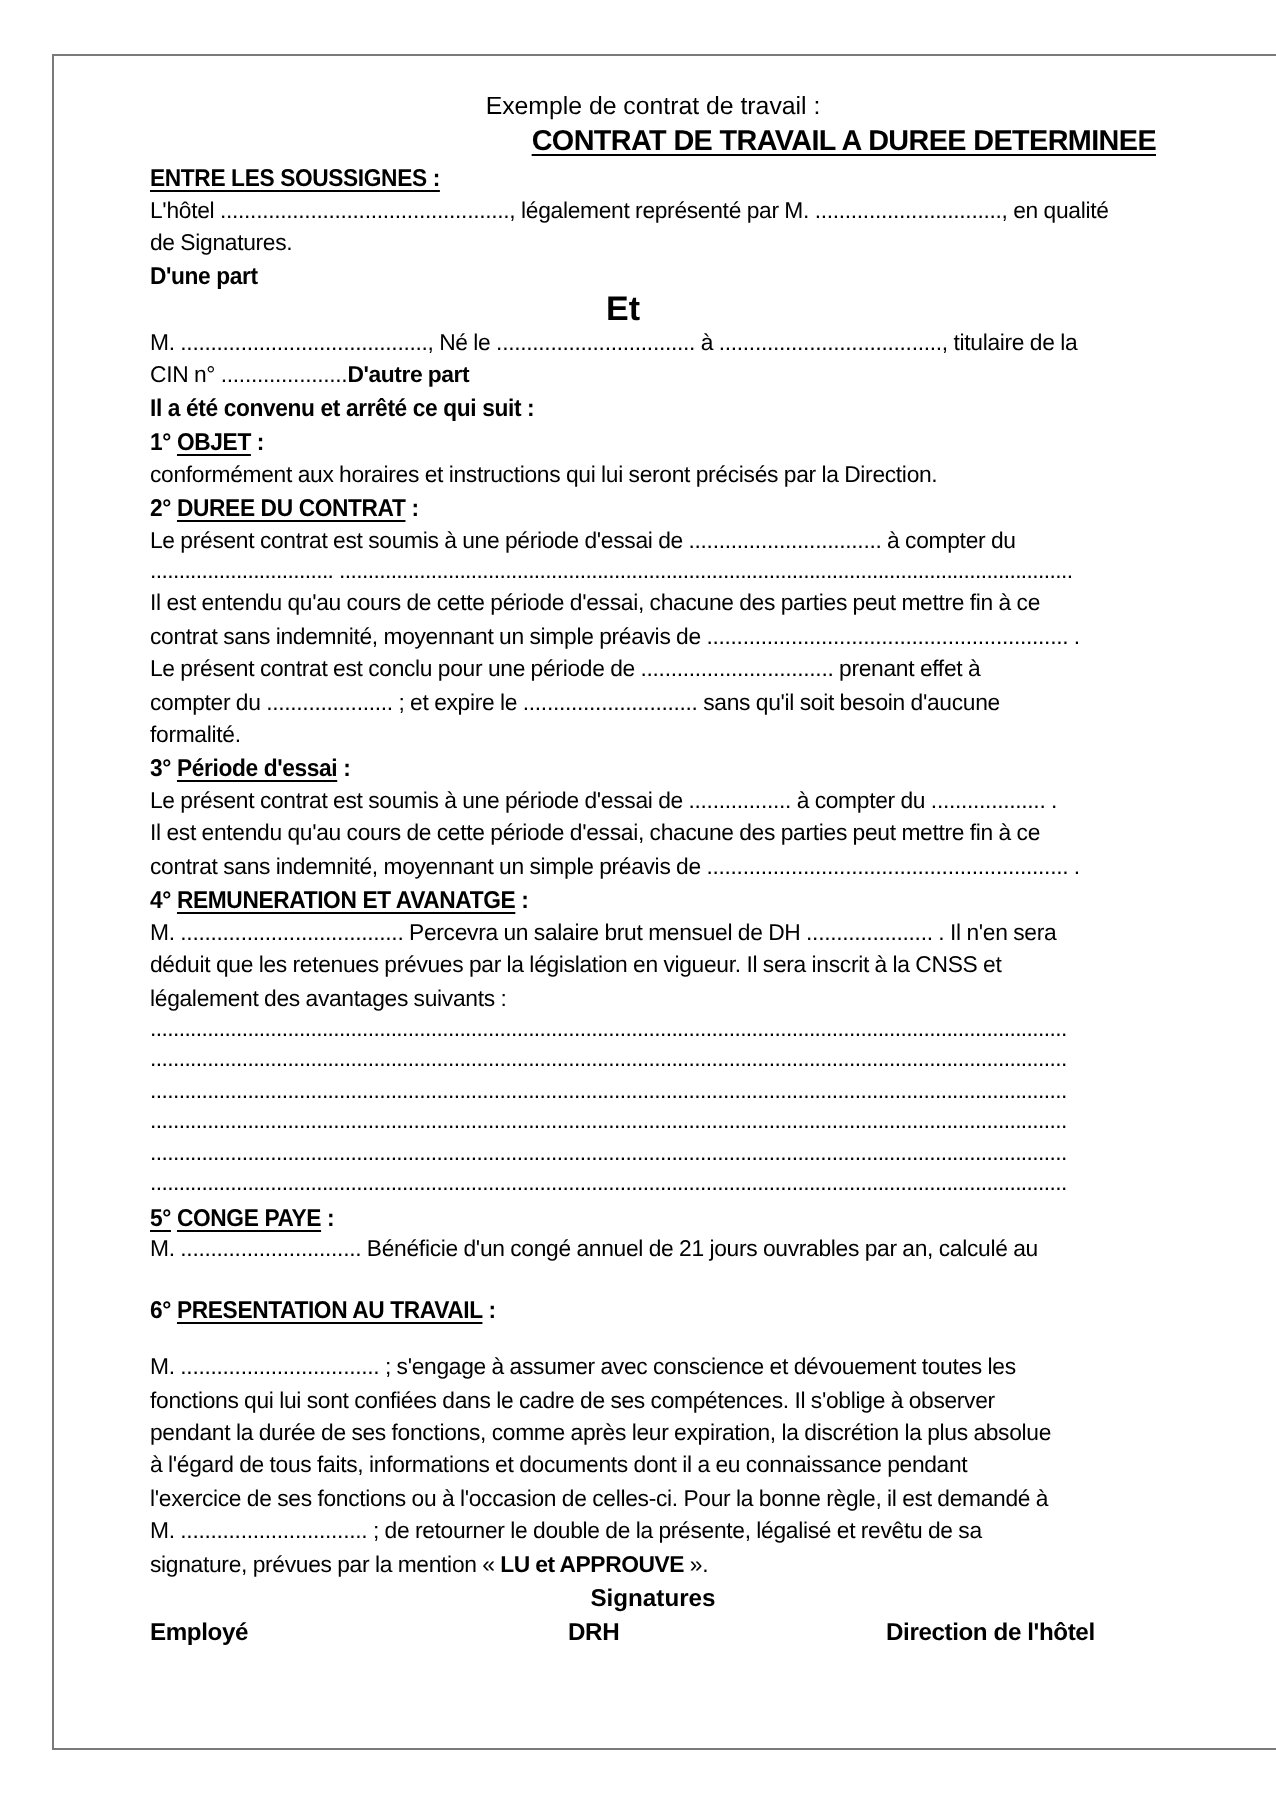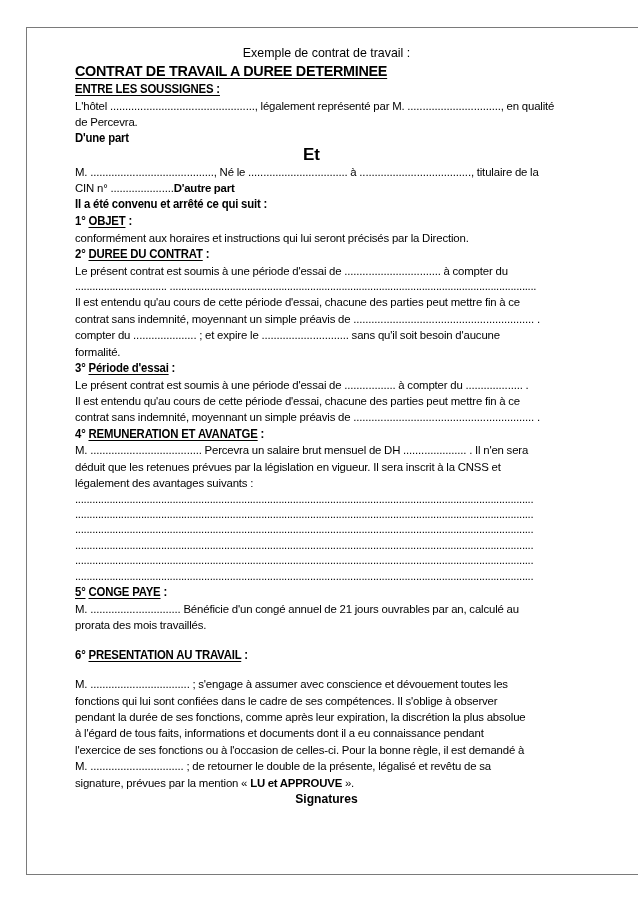--- a/index.html
+++ b/index.html
@@ -54,21 +54,21 @@
     font-size: 12.4px;
     line-height: 17px;
     text-align: center;
     margin: 0;
   }
   .heading-main {
     font-family: "Liberation Sans", sans-serif;
     font-weight: bold;
     font-size: 14.4px;
     line-height: 19px;
-    text-align: left;
+    text-align: right;
     text-decoration: underline;
     text-underline-offset: 2px;
     letter-spacing: -0.3px;
     margin: 0;
   }
   
   .sec-head {
     font-family: "Liberation Sans", sans-serif;
     font-weight: bold;
     font-size: 12.1px;
@@ -135,35 +135,36 @@
 
 <div class="page-sheet">
   <div class="page-frame">
     <div class="doc-body">
 
       <p class="heading-title">Exemple de contrat de travail :</p>
       <p class="heading-main">CONTRAT DE TRAVAIL A DUREE DETERMINEE</p>
 
       <p class="sec-head"><span class="u">ENTRE LES SOUSSIGNES :</span></p>
       <p class="para">L'hôtel ................................................, légalement représenté par M. ..............................., en qualité</p>
-      <p class="para">de Percevra.</p>
+      <p class="para">de Signatures.</p>
       <p class="sec-head">D'une part</p>
       <p class="et-line">Et</p>
       <p class="para">M. ........................................., Né le ................................. à ....................................., titulaire de la</p>
       <p class="para"><span>CIN n° .....................</span><span class="inline-b">D'autre part</span></p>
       <p class="sec-head">Il a été convenu et arrêté ce qui suit :</p>
 
       <p class="sec-head"><span class="nou">1°</span> <span class="u">OBJET</span><span class="nou"> :</span></p>
       <p class="para">conformément aux horaires et instructions qui lui seront précisés par la Direction.</p>
 
       <p class="sec-head"><span class="nou">2°</span> <span class="u">DUREE DU CONTRAT</span><span class="nou"> :</span></p>
       <p class="para">Le présent contrat est soumis à une période d'essai de ................................ à compter du</p>
       <p class="dots-line">................................ ................................................................................................................................</p>
       <p class="para">Il est entendu qu'au cours de cette période d'essai, chacune des parties peut mettre fin à ce</p>
       <p class="para">contrat sans indemnité, moyennant un simple préavis de ............................................................ .</p>
+      <p class="para">Le présent contrat est conclu pour une période de ................................ prenant effet à</p>
       <p class="para">compter du ..................... ; et expire le ............................. sans qu'il soit besoin d'aucune</p>
       <p class="para">formalité.</p>
 
       <p class="sec-head"><span class="nou">3°</span> <span class="u">Période d'essai</span><span class="nou"> :</span></p>
       <p class="para">Le présent contrat est soumis à une période d'essai de ................. à compter du ................... .</p>
       <p class="para">Il est entendu qu'au cours de cette période d'essai, chacune des parties peut mettre fin à ce</p>
       <p class="para">contrat sans indemnité, moyennant un simple préavis de ............................................................ .</p>
 
       <p class="sec-head"><span class="nou">4°</span> <span class="u">REMUNERATION ET AVANATGE</span><span class="nou"> :</span></p>
       <p class="para">M. ..................................... Percevra un salaire brut mensuel de DH ..................... . Il n'en sera</p>
@@ -171,31 +172,35 @@
       <p class="para">légalement des avantages suivants :</p>
       <p class="dots-line">................................................................................................................................................................</p>
       <p class="dots-line">................................................................................................................................................................</p>
       <p class="dots-line">................................................................................................................................................................</p>
       <p class="dots-line">................................................................................................................................................................</p>
       <p class="dots-line">................................................................................................................................................................</p>
       <p class="dots-line">................................................................................................................................................................</p>
 
       <p class="sec-head"><span class="u">5°</span> <span class="u">CONGE PAYE</span><span class="nou"> :</span></p>
       <p class="para">M. .............................. Bénéficie d'un congé annuel de 21 jours ouvrables par an, calculé au</p>
-      <p class="para">prorata des mois travaillés.</p>
 
       <div class="spacer-md"></div>
 
       <p class="sec-head"><span class="nou">6°</span> <span class="u">PRESENTATION AU TRAVAIL</span><span class="nou"> :</span></p>
       <div class="spacer-md"></div>
       <p class="para">M. ................................. ; s'engage à assumer avec conscience et dévouement toutes les</p>
       <p class="para">fonctions qui lui sont confiées dans le cadre de ses compétences. Il s'oblige à observer</p>
       <p class="para">pendant la durée de ses fonctions, comme après leur expiration, la discrétion la plus absolue</p>
       <p class="para">à l'égard de tous faits, informations et documents dont il a eu connaissance pendant</p>
       <p class="para">l'exercice de ses fonctions ou à l'occasion de celles-ci. Pour la bonne règle, il est demandé à</p>
       <p class="para">M. ............................... ; de retourner le double de la présente, légalisé et revêtu de sa</p>
       <p class="para"><span>signature, prévues par la mention « </span><span class="inline-b">LU et APPROUVE</span><span> ».</span></p>
 
       <p class="center-b">Signatures</p>
+      <div class="sig-row">
+        <div class="sig-cell sig-employe">Employé</div>
+        <div class="sig-cell sig-drh">DRH</div>
+        <div class="sig-cell sig-dir">Direction de l'hôtel</div>
+      </div>
 
     </div>
   </div>
 </div>
 
 </body></html>

